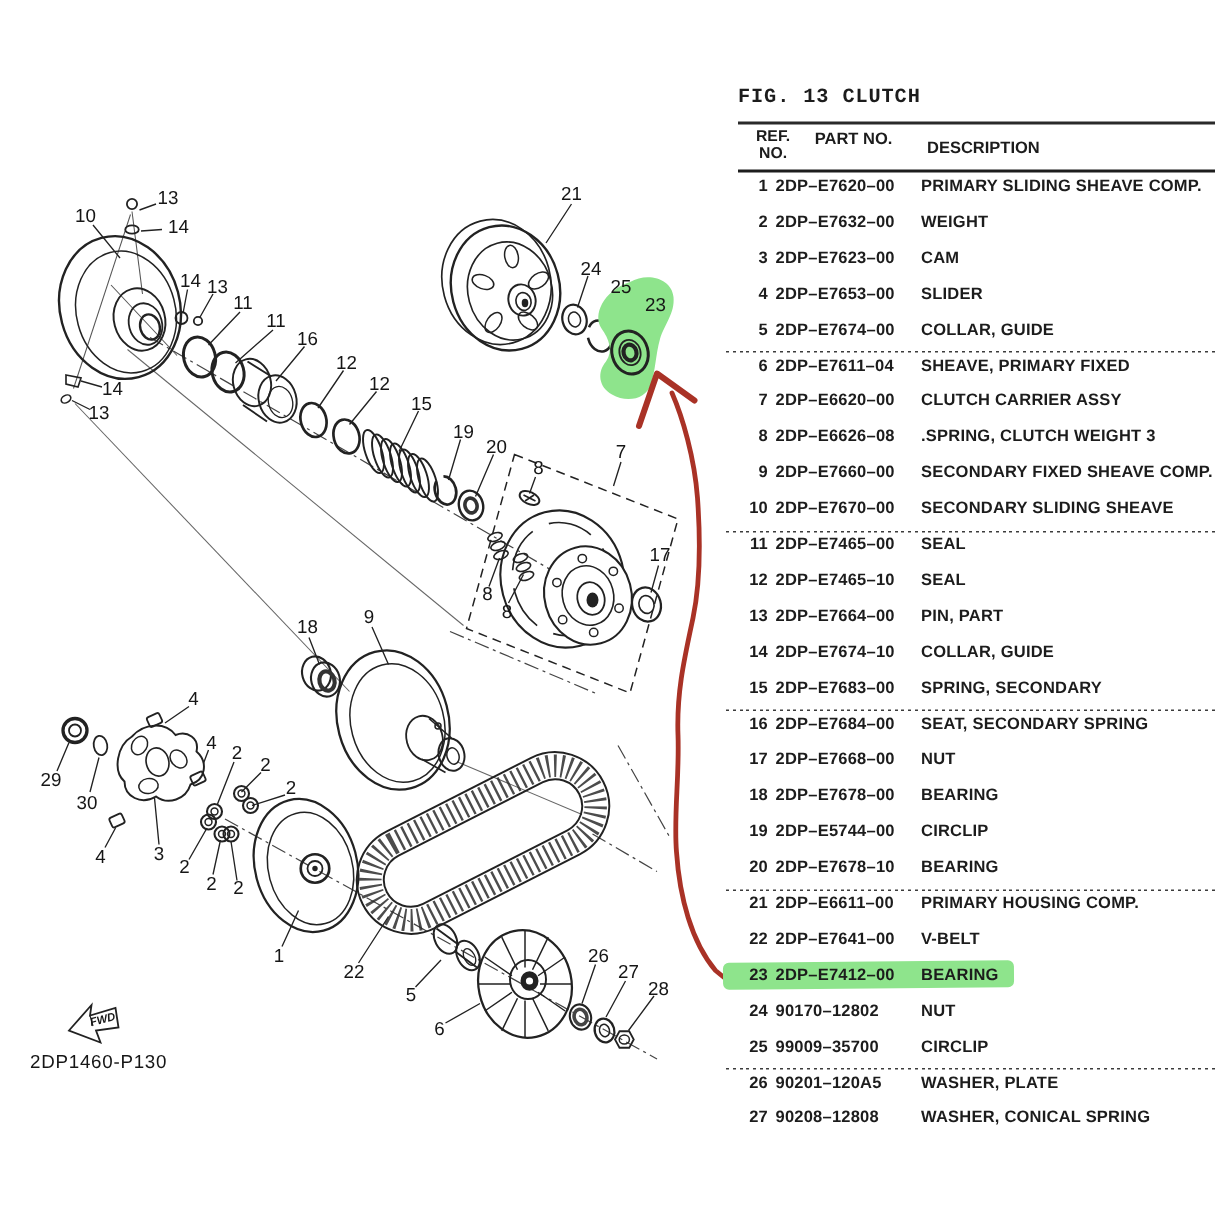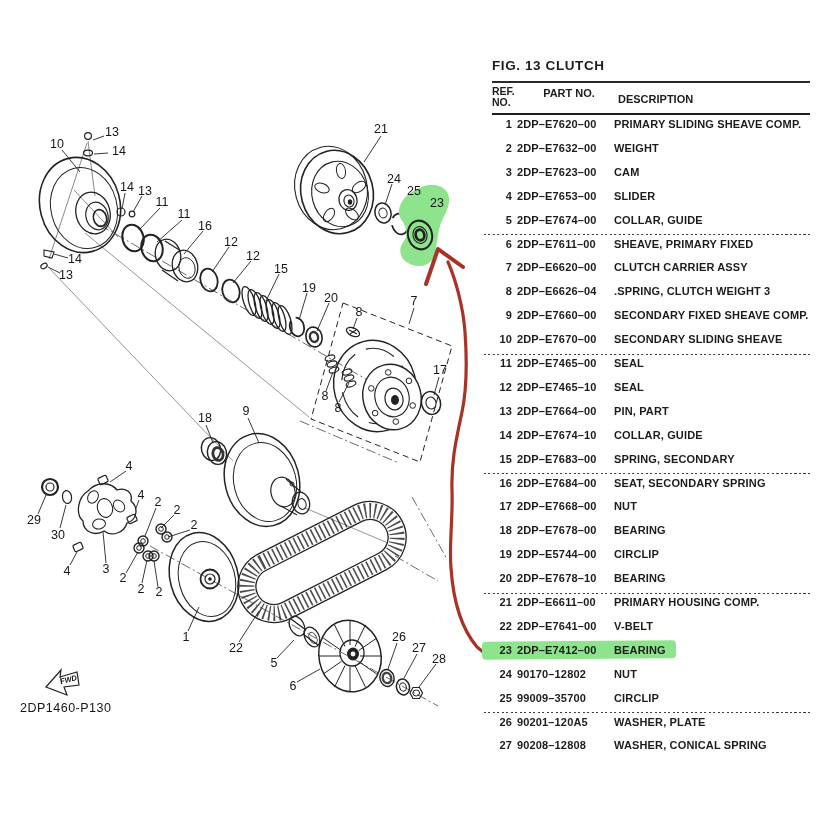--- a/index.html
+++ b/index.html
@@ -1,24 +1,24 @@
 <!DOCTYPE html>
 <html><head>
 <meta charset="utf-8">
 <style>
   html,body{margin:0;padding:0;}
   body{width:816px;height:816px;position:relative;background:#ffffff;overflow:hidden;
        font-family:"Liberation Sans","DejaVu Sans",sans-serif;color:#1c1c1c;}
   #stage{position:absolute;inset:0;}
   
   #panel{position:absolute;left:486px;top:50px;width:326px;height:762px;}
-  #fig-title{position:absolute;left:6px;top:8px;font-size:13.5px;font-weight:700;letter-spacing:.6px;white-space:nowrap;}
+  #fig-title{position:absolute;left:6px;top:8px;font-size:13.5px;font-weight:700;letter-spacing:.6px;white-space:nowrap;font-family:Liberation Mono, monospace;}
   .rule-thin{position:absolute;left:6px;right:2px;top:31px;height:1.6px;background:#2a2a2a;}
   #hdr{position:absolute;left:0;right:0;top:36px;height:26px;font-weight:700;font-size:10.5px;}
-  #hdr .refh{position:absolute;left:6px;top:0;line-height:11px;}
+  #hdr .refh{position:absolute;left:18px;top:0;line-height:11px;text-align:center;}
   #hdr .parth{position:absolute;left:28px;width:110px;top:1px;text-align:center;font-size:11px;}
   #hdr .desch{position:absolute;left:132px;width:190px;top:7px;text-align:left;font-size:11px;}
   .rule-thick{position:absolute;left:6px;right:2px;top:63px;height:2.4px;background:#1d1d1d;}
   #rows{position:absolute;left:0;right:0;top:66px;height:650px;}
   .trow{position:absolute;left:0;right:0;height:20px;font-size:11px;font-weight:700;letter-spacing:.15px;}
   .trow .c-ref{position:absolute;left:0;width:26px;text-align:right;}
   .trow .c-part{position:absolute;left:31px;width:95px;}
   .trow .c-desc{position:absolute;left:128px;right:0;white-space:nowrap;}
   .trow .hl{position:absolute;left:-4px;top:-3px;width:194px;height:18px;border-radius:4px;transform:rotate(-.5deg);z-index:-1;}
   .sep{position:absolute;left:-2px;right:0;height:1px;
@@ -336,31 +336,31 @@
           <span class="c-part">2DP–E7653–00</span>
           <span class="c-desc">SLIDER</span>
         </div>
         <div class="trow" style="top: 97.6px;">
           <span class="c-ref">5</span>
           <span class="c-part">2DP–E7674–00</span>
           <span class="c-desc">COLLAR, GUIDE</span>
         </div>
         <div class="trow" style="top: 121.5px;">
           <span class="c-ref">6</span>
-          <span class="c-part">2DP–E7611–00</span>
+          <span class="c-part">2DP–E7611–04</span>
           <span class="c-desc">SHEAVE, PRIMARY FIXED</span>
         </div>
         <div class="trow" style="top: 145.4px;">
           <span class="c-ref">7</span>
           <span class="c-part">2DP–E6620–00</span>
           <span class="c-desc">CLUTCH CARRIER ASSY</span>
         </div>
         <div class="trow" style="top: 169.3px;">
           <span class="c-ref">8</span>
-          <span class="c-part">2DP–E6626–04</span>
+          <span class="c-part">2DP–E6626–08</span>
           <span class="c-desc">.SPRING, CLUTCH WEIGHT 3</span>
         </div>
         <div class="trow" style="top: 193.2px;">
           <span class="c-ref">9</span>
           <span class="c-part">2DP–E7660–00</span>
           <span class="c-desc">SECONDARY FIXED SHEAVE COMP.</span>
         </div>
         <div class="trow" style="top: 217.1px;">
           <span class="c-ref">10</span>
           <span class="c-part">2DP–E7670–00</span>

